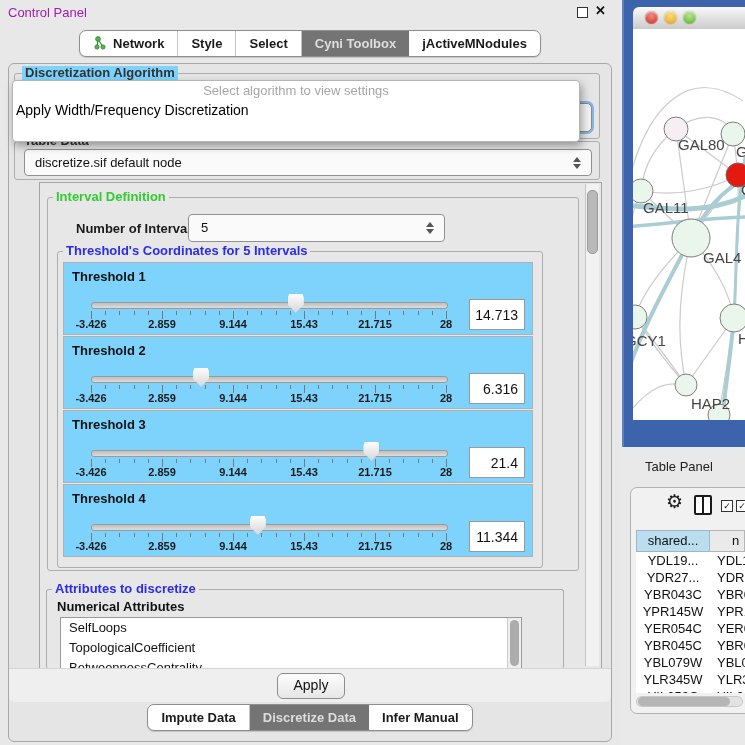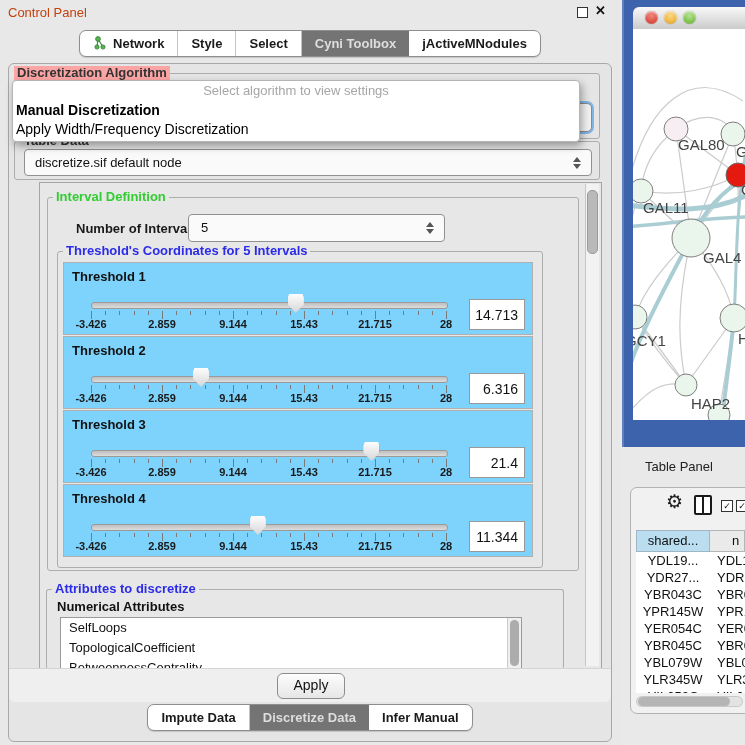--- a/index.html
+++ b/index.html
@@ -4,38 +4,38 @@
 <style>
   html,body{margin:0;padding:0;}
   body{
     width:745px;height:745px;overflow:hidden;position:relative;
     font-family:"Liberation Sans",sans-serif;background:#E8E8E8;
     -webkit-font-smoothing:antialiased;
   }
   .abs{position:absolute;}
   
   .cp-titlebar{left:0;top:0;width:620px;height:26px;}
-  .cp-title{left:8px;top:5px;font-size:13px;color:#c2410c;}
+  .cp-title{left:8px;top:5px;font-size:13px;color:#a21caf;}
   .float-icon{left:577px;top:7px;width:9px;height:9px;border:1.5px solid #333;background:#fff;}
   .close-icon{left:595px;top:3px;font-size:13px;font-weight:bold;color:#111;}
   .tabbar-wrap{left:0;width:620px;display:flex;justify-content:center;}
   .tabbar{display:flex;background:#fff;border:1px solid #8E8E8E;border-radius:7px;overflow:hidden;height:25px;box-shadow:0 1px 1px rgba(0,0,0,.15);}
   .tabseg{display:flex;align-items:center;padding:0 13px;font-size:13px;font-weight:bold;color:#1a1a1a;border-right:1px solid #C4C4C4;cursor:default;}
   .tabseg:last-child{border-right:none;}
   .tabseg.sel{background:#747474;color:#DEDEDE;border-right:none;}
   .net-tab-icon{width:14px;height:15px;margin-right:6px;}
   .outer-panel{left:8px;top:63px;width:602px;height:677px;background:#E5E5E5;border:1px solid #A8A8A8;border-radius:6px;}
   .groupbox{border:1px solid #ADADAD;border-radius:3px;}
   .legend{position:absolute;font-size:13px;font-weight:bold;padding:0 3px;line-height:14px;}
   .legend.green{color:#33CC33;}
   .legend.blue{color:#2B2BE8;}
   .legend.dark{color:#333;}
   
   .algo-group{left:14px;top:73px;width:584px;height:64px;}
-  .algo-legend{left:14px;top:66px;background:#fca5a5;}
+  .algo-legend{left:22px;top:66px;background:#7dd3fc;}
   .algo-combo{left:24px;top:103px;width:566px;height:27px;background:#F2F2F2;border:1px solid #8A8A8A;border-radius:5px;box-shadow:0 0 0 2px #82B4E4;}
   
   .algo-popup{left:12px;top:80px;width:566px;height:60px;background:#FFFFFF;border:1px solid #B5B5B5;border-radius:4px;box-shadow:2px 4px 8px rgba(0,0,0,.35);z-index:9;}
   .popup-prompt{height:20px;line-height:20px;text-align:center;font-size:13px;color:#A6A6A6;}
   .popup-item{height:19px;line-height:19px;padding-left:3px;font-size:14px;color:#000;}
   .popup-item.bold{font-weight:bold;}
   
   .td-group{left:14px;top:141px;width:584px;height:37px;}
   .td-legend{left:21px;top:134px;background:#E5E5E5;}
   .combo{background:#FAFAFA;border:1px solid #909090;border-radius:4px;font-size:13px;color:#111;}
@@ -143,21 +143,20 @@
 </div>
 
 <div class="abs outer-panel"></div>
 
 <div class="abs groupbox algo-group"></div>
 <div class="abs legend dark algo-legend">Discretization Algorithm</div>
 <div class="abs algo-combo"></div>
 
 <div class="abs algo-popup">
   <div class="popup-prompt">Select algorithm to view settings</div>
-  <div class="popup-item bold">Manual Discretization</div>
   <div class="popup-item">Apply Width/Frequency Discretization</div>
 </div>
 
 <div class="abs groupbox td-group"></div>
 <div class="abs legend dark td-legend">Table Data</div>
 <div class="abs combo td-combo">
   <span class="combo-text">discretize.sif default node</span>
   <span class="spinner">
       <i class="up"></i>
       <i class="dn"></i>

